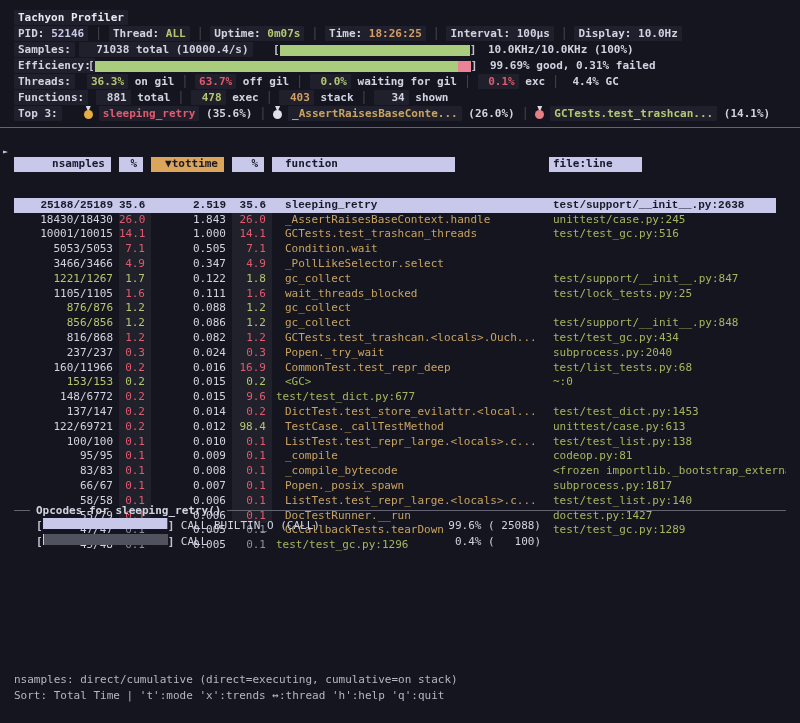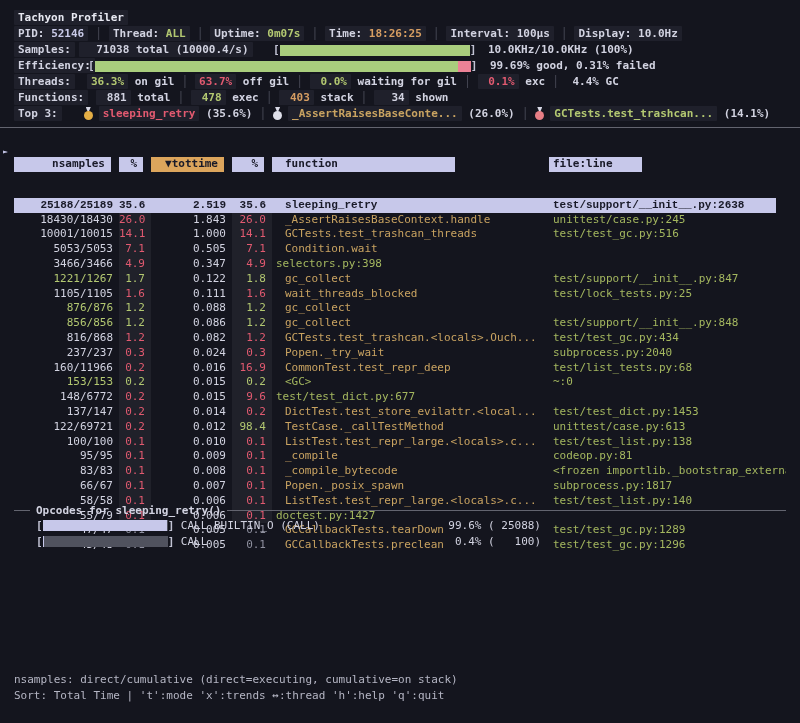--- a/index.html
+++ b/index.html
@@ -2,21 +2,21 @@
 <html><head>
 <meta charset="utf-8">
 <style>
   * { margin:0; padding:0; box-sizing:border-box; }
   html,body { width:800px; height:723px; background:#14151e; overflow:hidden; }
   .screen {
     position:relative; width:800px; height:723px; background:#14151e;
     font-family:"DejaVu Sans Mono","Liberation Mono",monospace;
     font-size:11px; color:#d2d3e1; white-space:pre;
   }
-  .line { position:absolute; left:14px; height:15px; line-height:15px; display:flex; align-items:center; }
+  .line { position:absolute; left:14px; height:15px; line-height:15px; display:flex; align-items:flex-start; }
   .bold { font-weight:bold; }
   .chip { background:#1f202b; padding:0 4px; border-radius:1px; }
   .c-light { color:#d2d3e1; }
   .c-green { color:#b3c871; }
   .c-olive { color:#a4b75f; }
   .c-pink  { color:#e25a70; }
   .c-tan   { color:#c9a361; }
   .c-orange{ color:#d79e62; }
   .c-dim   { color:#8e8f9e; }
   .c-lav   { color:#c9cae8; }
@@ -161,21 +161,21 @@
       <span class="cell-r c-n c-light">5053/5053</span>
       <span class="cell-r c-p1 c-pink pctchip">7.1</span>
       <span class="cell-r c-t c-light">0.505</span>
       <span class="cell-r c-p2 c-pink pctchip">7.1</span>
       <span class="cell-fn c-fn c-tan">Condition.wait</span>
     </div><div class="trow">
       <span class="cell-r c-n c-light">3466/3466</span>
       <span class="cell-r c-p1 c-pink pctchip">4.9</span>
       <span class="cell-r c-t c-light">0.347</span>
       <span class="cell-r c-p2 c-pink pctchip">4.9</span>
-      <span class="cell-fl c-fl c-olive">selectors.py:398</span>
+      <span class="cell-fn c-fn c-tan">_PollLikeSelector.select</span>
     </div><div class="trow">
       <span class="cell-r c-n c-green">1221/1267</span>
       <span class="cell-r c-p1 c-green pctchip">1.7</span>
       <span class="cell-r c-t c-light">0.122</span>
       <span class="cell-r c-p2 c-green pctchip">1.8</span>
       <span class="cell-fn c-fn c-tan">gc_collect</span>
       <span class="cell-fl c-fl c-olive">test/support/__init__.py:847</span>
     </div><div class="trow">
       <span class="cell-r c-n c-light">1105/1105</span>
       <span class="cell-r c-p1 c-pink pctchip">1.6</span>
@@ -277,34 +277,34 @@
       <span class="cell-r c-p1 c-pink pctchip">0.1</span>
       <span class="cell-r c-t c-light">0.006</span>
       <span class="cell-r c-p2 c-pink pctchip">0.1</span>
       <span class="cell-fn c-fn c-tan">ListTest.test_repr_large.&lt;locals&gt;.c...</span>
       <span class="cell-fl c-fl c-olive">test/test_list.py:140</span>
     </div><div class="trow">
       <span class="cell-r c-n c-light">55/79</span>
       <span class="cell-r c-p1 c-pink pctchip">0.1</span>
       <span class="cell-r c-t c-light">0.006</span>
       <span class="cell-r c-p2 c-pink pctchip">0.1</span>
+      <span class="cell-fn c-fn c-tan">DocTestRunner.__run</span>
       <span class="cell-fl c-fl c-olive">doctest.py:1427</span>
     </div><div class="trow">
       <span class="cell-r c-n c-light">47/47</span>
       <span class="cell-r c-p1 c-dim">0.1</span>
       <span class="cell-r c-t c-light">0.005</span>
       <span class="cell-r c-p2 c-dim">0.1</span>
       <span class="cell-fn c-fn c-tan">GCCallbackTests.tearDown</span>
       <span class="cell-fl c-fl c-olive">test/test_gc.py:1289</span>
     </div><div class="trow">
       <span class="cell-r c-n c-light">45/48</span>
       <span class="cell-r c-p1 c-dim">0.1</span>
       <span class="cell-r c-t c-light">0.005</span>
       <span class="cell-r c-p2 c-dim">0.1</span>
-      <span class="cell-fn c-fn c-tan">GCCallbackTests.preclean</span>
       <span class="cell-fl c-fl c-olive">test/test_gc.py:1296</span>
     </div></div>
   </div>
   <span class="cursor">►</span>
 
   
 
   
   <div class="line bold" style="top:503px; width:772px">
     <span class="dash" style="width:16px; margin-right:6px"></span>

